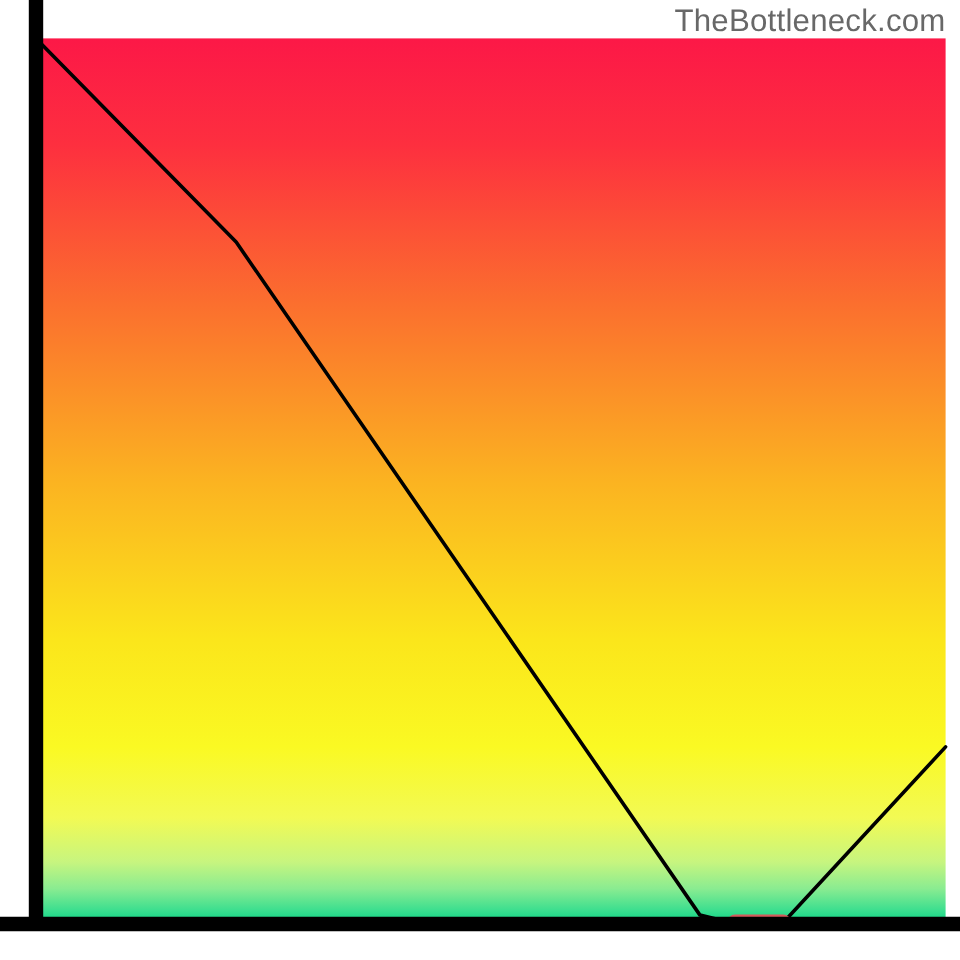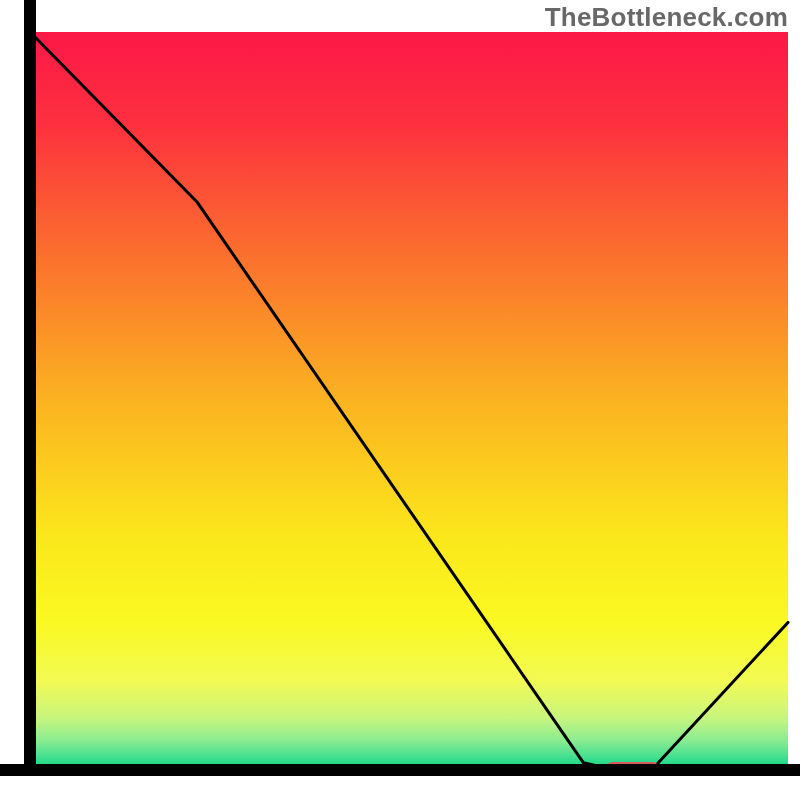--- a/index.html
+++ b/index.html
@@ -13,21 +13,21 @@
   .container {
     position: relative;
     width: 800px;
     height: 800px;
   }
   .watermark {
     position: absolute;
     top: 2px;
     right: 12px;
     font-size: 26px;
-    font-weight: 700;
+    font-weight: 400;
     color: #686868;
     letter-spacing: 0.2px;
   }
   svg {
     display: block;
   }
 </style>
 </head>
 <body>
 <div class="container">

